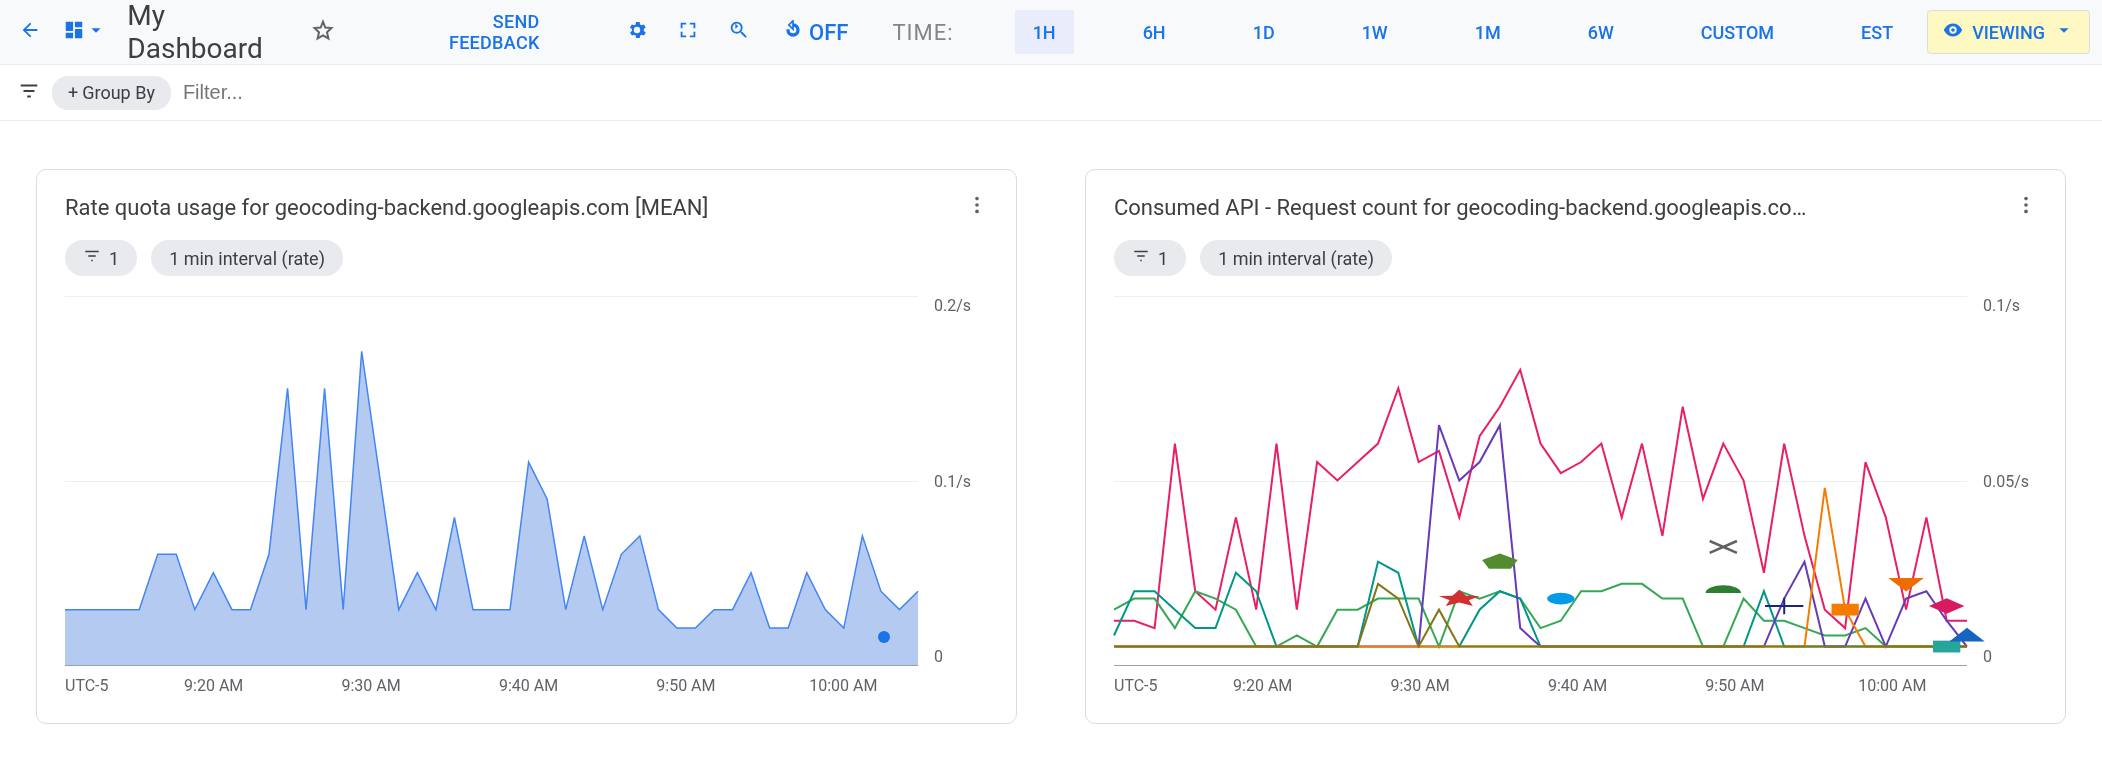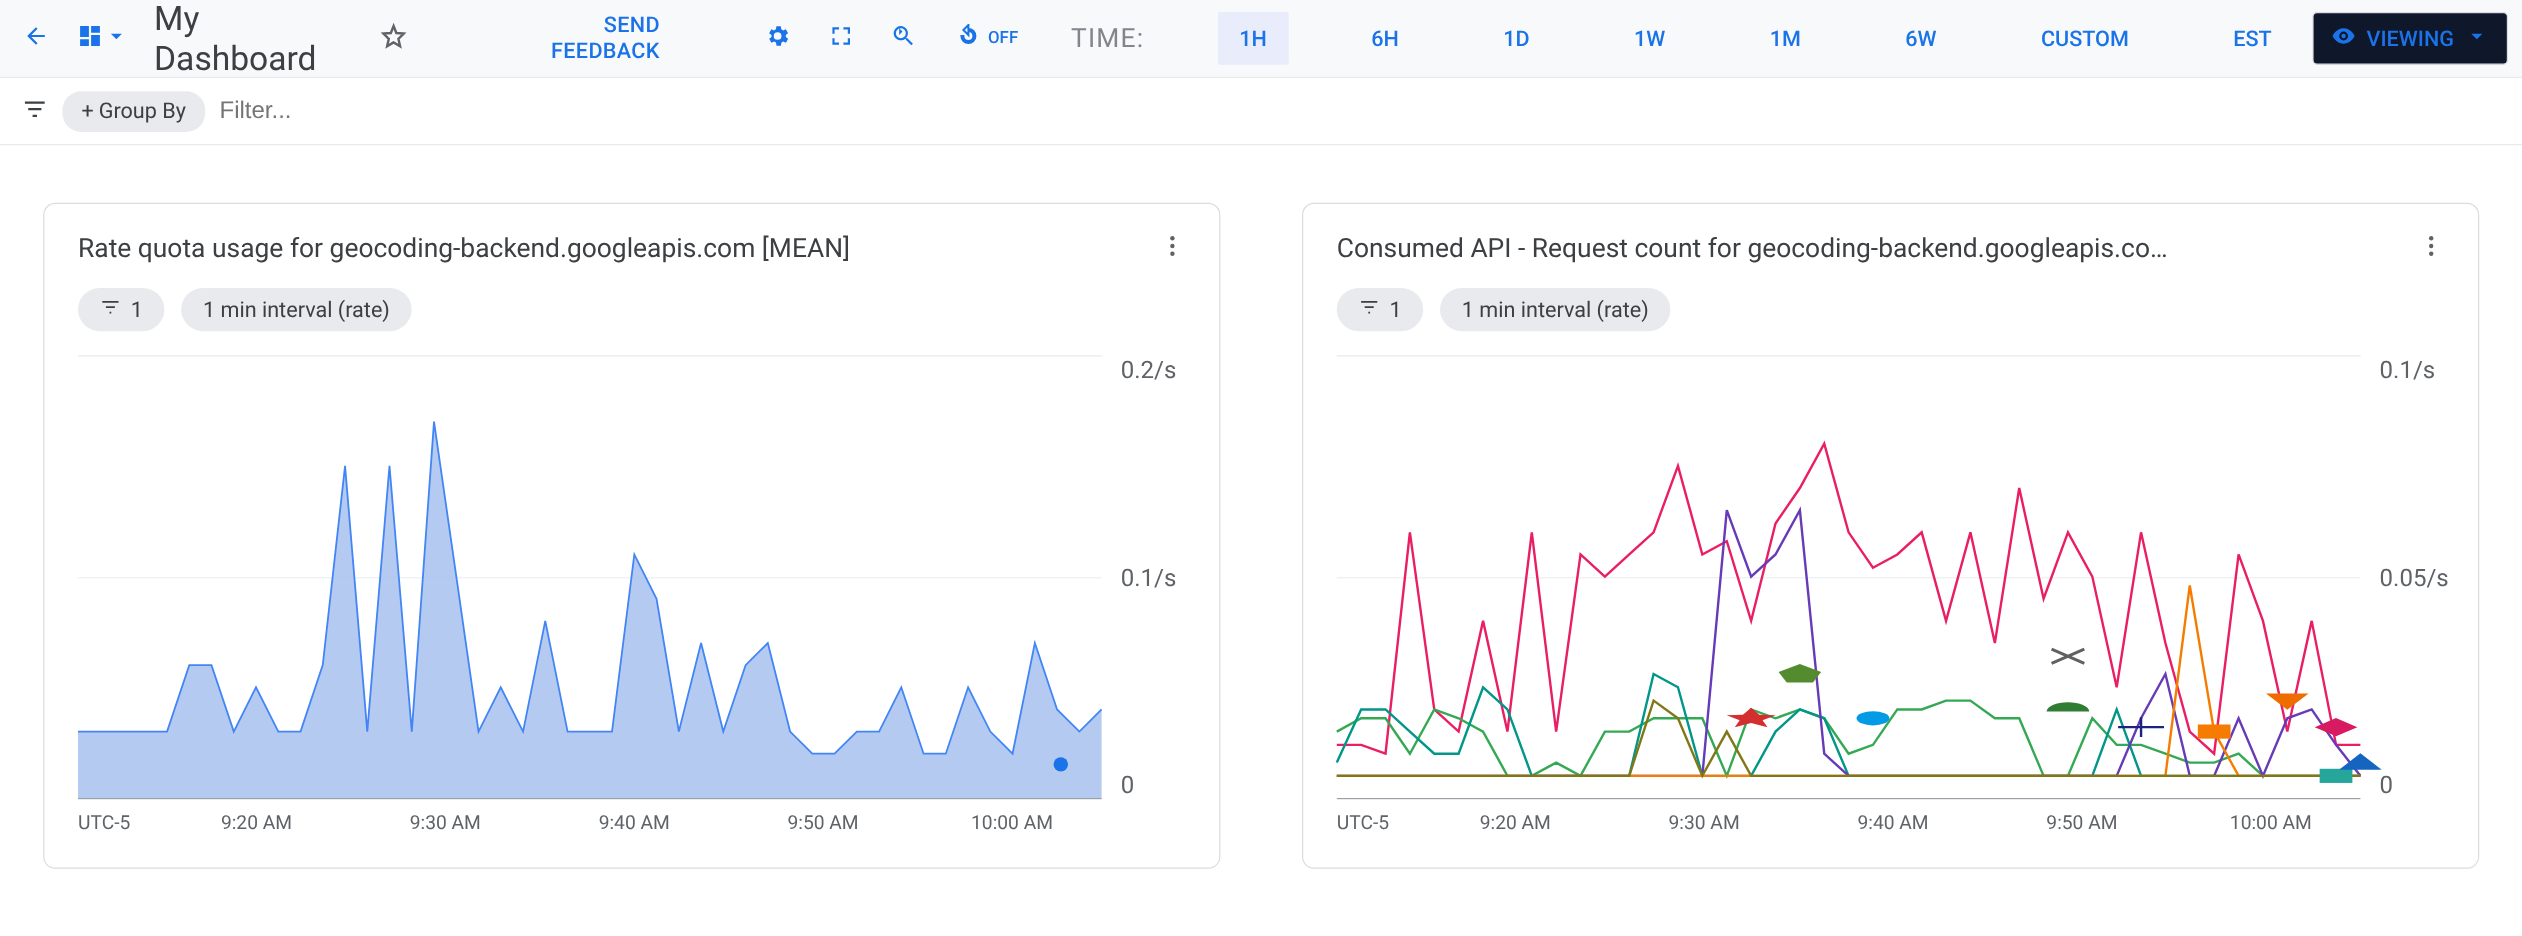--- a/index.html
+++ b/index.html
@@ -13,28 +13,28 @@
 }
 .ticon { width: 40px; height: 40px; display: inline-flex; align-items: center; justify-content: center; color: #1a73e8; cursor: pointer; border-radius: 50%; }
 .ticon svg { width: 22px; height: 22px; fill: currentColor; }
 .dash-dd { display: inline-flex; align-items: center; color: #1a73e8; cursor: pointer; }
 .dash-dd svg { width: 22px; height: 22px; fill: currentColor; }
 .dash-title { font-size: 28px; font-weight: 400; color: #3c4043; margin: 0 8px 0 4px; }
 .star { color: #5f6368; cursor: pointer; }
 .star svg { width: 24px; height: 24px; fill: none; stroke: #5f6368; stroke-width: 2; }
 .spacer-sm { width: 40px; }
 .feedback { color: #1a73e8; font-weight: 500; font-size: 18px; letter-spacing: 0.3px; cursor: pointer; padding: 0 12px; text-align: right; }
-.off-chip { display: inline-flex; align-items: center; gap: 6px; color: #1a73e8; font-weight: 500; font-size: 14px; cursor: pointer; padding: 0 10px; }
+.off-chip { display: inline-flex; align-items: center; gap: 6px; color: #1a73e8; font-weight: 500; font-size: 22px; cursor: pointer; padding: 0 10px; }
 .off-chip svg { width: 20px; height: 20px; fill: none; stroke: #1a73e8; stroke-width: 2; }
 .time-label { color: #80868b; font-size: 22px; letter-spacing: 1px; padding: 0 10px 0 18px; }
 .time-tab { color: #1a73e8; font-size: 18px; font-weight: 500; padding: 0 18px; height: 44px; display: inline-flex; align-items: center; cursor: pointer; margin-left: 35px; }
 .time-tab.active { background: #e8ecfb; border-radius: 2px; }
 .viewing-btn {
   margin-left: auto; display: inline-flex; align-items: center; gap: 8px;
-  border: 1px solid #dadce0; background: #0f172a; border-radius: 4px;
+  border: 1px solid #dadce0; background: #fef9c3; border-radius: 4px;
   height: 44px; padding: 0 14px; color: #1a73e8; font-weight: 500; font-size: 18px; cursor: pointer;
 }
 .viewing-btn svg, .dropdown-arrow svg { width: 22px; height: 22px; fill: currentColor; }
 
 
 .filterbar {
   display: flex; align-items: center; height: 56px; padding: 0 18px; gap: 12px;
   border-bottom: 1px solid #e8eaed;
 }
 .filter-icon { color: #3c4043; }
@@ -68,21 +68,21 @@
 .chip svg { width: 18px; height: 18px; fill: #3c4043; }
 
 .chart-wrap { display: flex; height: 370px; gap: 10px; }
 .plot { flex: 1; position: relative; border-bottom: 1px solid #9aa0a6; }
 .plot::before, .plot::after, .plot .grid-top {
   content: ''; position: absolute; left: 0; right: 0; height: 0; border-top: 1px solid #eceff3;
 }
 .plot .grid-top { top: 0; }
 .plot::before { top: 50%; }
 .plot svg.lines { position: absolute; inset: 0; width: 100%; height: 100%; overflow: visible; }
-.y-axis { width: 60px; display: flex; flex-direction: column; justify-content: space-between; align-items: flex-start; font-size: 20px; color: #5f6368; padding: 0 0 0 6px; }
+.y-axis { width: 60px; display: flex; flex-direction: column; justify-content: space-between; align-items: flex-start; font-size: 16px; color: #5f6368; padding: 0 0 0 6px; }
 .x-axis { display: flex; margin-top: 10px; font-size: 16px; color: #5f6368; padding-right: 66px; }
 .x-axis span:first-child { width: 70px; }
 .x-axis .xt { flex: 1; text-align: center; }
 
 .end-dot { position: absolute; width: 12px; height: 12px; background: #1a73e8; border-radius: 50%; right: 28px; bottom: 22px; }
 </style>
 </head>
 <body>
 
 <div class="topbar">

